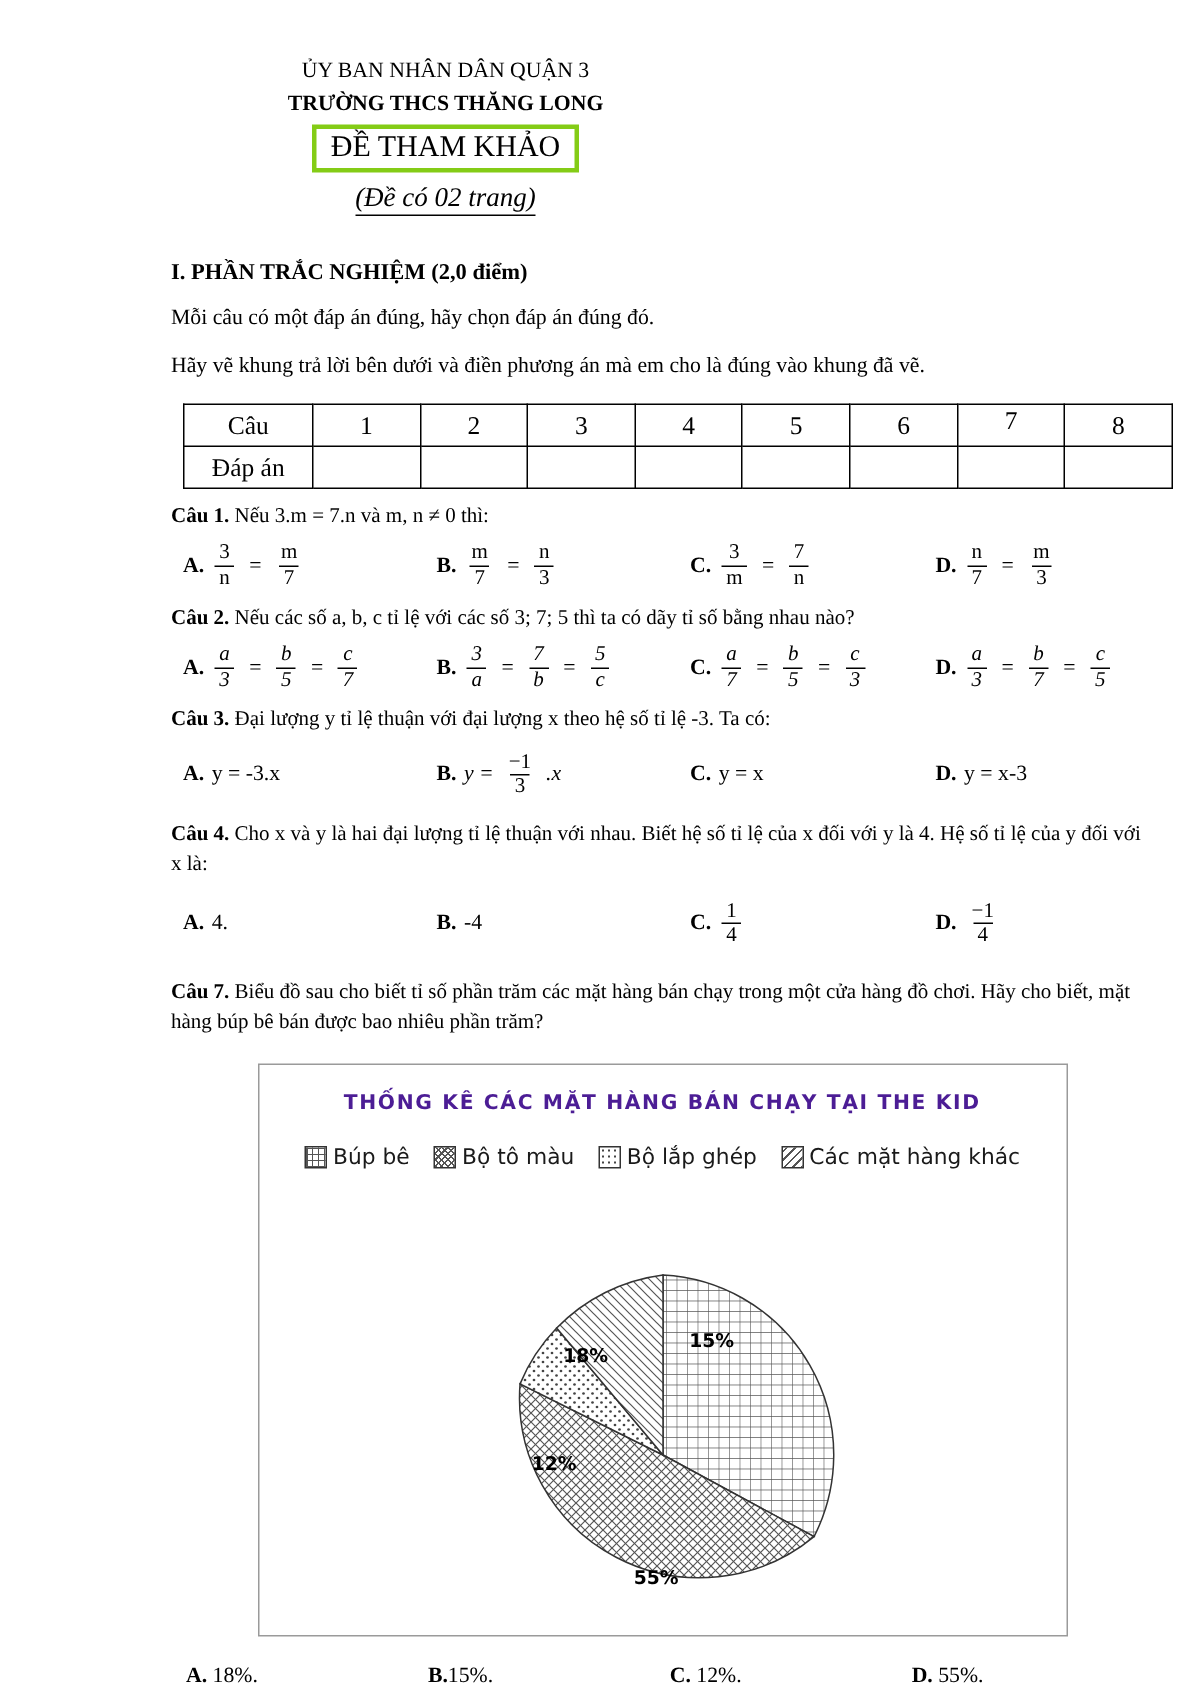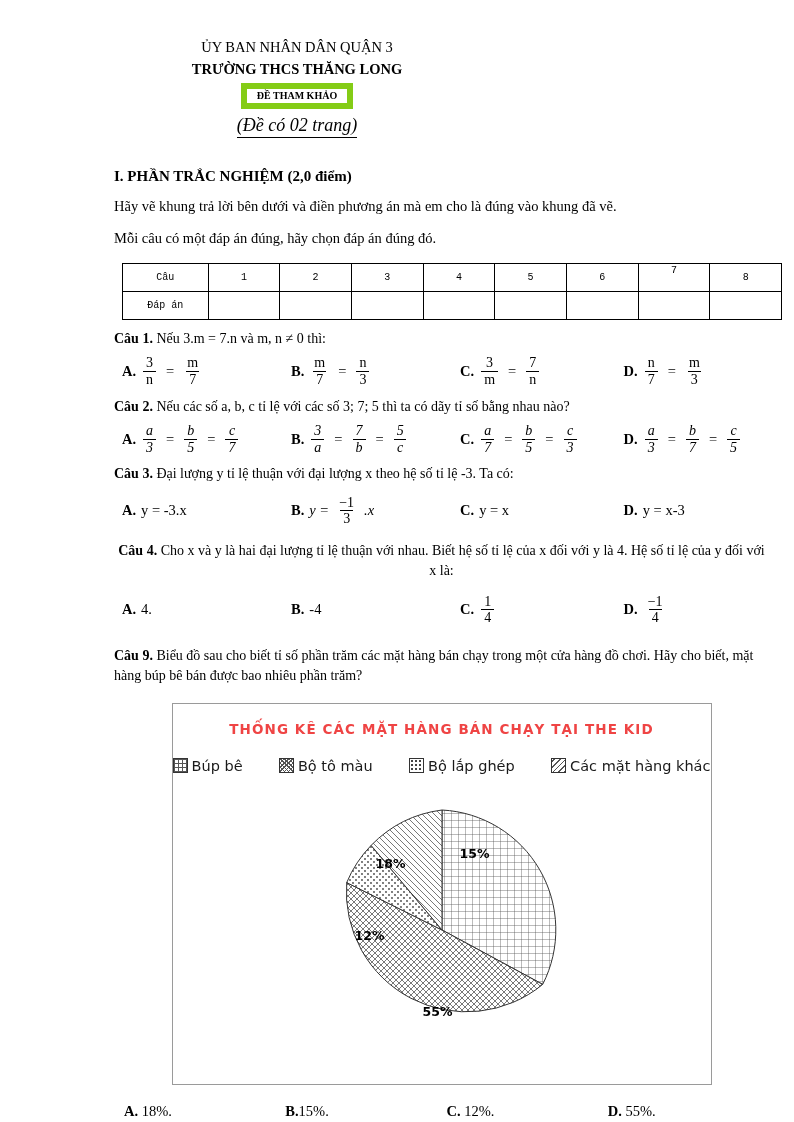--- a/index.html
+++ b/index.html
@@ -40,24 +40,24 @@
     width: 320px;
     text-align: center;
   }
   .hdr-line {
     font-size: 14.5px;
     line-height: 1.52;
   }
   .bold { font-weight: bold; }
   .boxed {
     display: inline-block;
-    border: 6px solid #84cc16;
+    border: 3px solid #84cc16;
     padding: 1px 10px 2px 10px;
-    font-weight: bold;
-    font-size: 10px;
+    font-weight: normal;
+    font-size: 20px;
     margin-top: 3px;
   }
   .italic { font-style: italic; }
   .underline-it {
     display: inline-block;
     border-bottom: 1px solid #000;
     padding-bottom: 1px;
   }
   .hdr-sub {
     font-size: 18px;
@@ -74,22 +74,21 @@
     font-size: 14.5px;
     margin-top: 11px;
     line-height: 1.45;
   }
 
   table.answer-grid {
     border-collapse: collapse;
     margin-top: 14px;
     margin-left: 8px;
     width: 660px;
-    font-size: 10px;
-    font-family: Liberation Mono, monospace;
+    font-size: 17px;
   }
   table.answer-grid td {
     border: 1px solid #000;
     height: 25px;
     text-align: center;
     vertical-align: middle;
   }
   table.answer-grid td.label { width: 86px; }
   table.answer-grid td.num { width: 72px; }
   .ag-7 { vertical-align: top !important; padding-top: 1px; }
@@ -144,26 +143,26 @@
     position: relative;
     box-sizing: border-box;
   }
   .chart-title {
     text-align: center;
     font-family: "DejaVu Sans", sans-serif;
     font-size: 13.5px;
     font-weight: bold;
     letter-spacing: 1.1px;
     margin-top: 17px;
-    color: #ef4444;
+    color: #4c1d95;
   }
   .legend {
     display: flex;
     flex-direction: row;
-    justify-content: space-between;
+    justify-content: center;
     align-items: center;
     gap: 16px;
     margin-top: 21px;
     font-family: "DejaVu Sans", sans-serif;
     font-size: 14.5px;
     color: #1a1a1a;
   }
   .legend-item {
     display: flex;
     flex-direction: row;
@@ -172,21 +171,21 @@
   }
   .swatch {
     width: 13px;
     height: 13px;
     border: 1px solid #333;
     display: inline-block;
   }
   .pie-wrap {
     position: absolute;
     left: 50%;
-    top: 102px;
+    top: 136px;
     transform: translateX(-50%);
     width: 248px;
     height: 248px;
   }
   .pie-label {
     position: absolute;
     font-family: "DejaVu Sans", sans-serif;
     font-size: 12.5px;
     font-weight: bold;
     color: #000;
@@ -214,22 +213,22 @@
         <span class="boxed">ĐỀ THAM KHẢO</span>
       </div>
       <div class="hdr-sub italic">
         <span class="underline-it">(Đề có 02 trang)</span>
       </div>
     </div>
 
   </div>
 
   <div class="section-title">I. PHẦN TRẮC NGHIỆM (2,0 điểm)</div>
+  <div class="para">Mỗi câu có một đáp án đúng, hãy chọn đáp án đúng đó.</div>
   <div class="para">Hãy vẽ khung trả lời bên dưới và điền phương án mà em cho là đúng vào khung đã vẽ.</div>
-  <div class="para">Mỗi câu có một đáp án đúng, hãy chọn đáp án đúng đó.</div>
 
   <table class="answer-grid">
     <tbody>
         <tr>
       <td class="label">Câu</td>
       <td class="num">1</td>
       <td class="num">2</td>
       <td class="num">3</td>
       <td class="num">4</td>
       <td class="num">5</td>
@@ -402,21 +401,21 @@
     <div class="choice c3">
       <span class="clab">C.</span>
       <span>y = x</span>
     </div>
     <div class="choice c4">
       <span class="clab">D.</span>
       <span>y = x-3</span>
     </div>
   </div>
 
-  <div class="q-line" style="margin-top:14px;text-align:center;">
+  <div class="q-line" style="margin-top:14px;">
     <span class="q-num">Câu 4.</span>
     <span>Cho x và y là hai đại lượng tỉ lệ thuận với nhau. Biết hệ số tỉ lệ của x đối với y là 4. Hệ số tỉ lệ của y đối với x là:</span>
   </div>
   <div class="choices" style="margin-top:12px;">
     <div class="choice c1">
       <span class="clab">A.</span>
       <span>4.</span>
     </div>
     <div class="choice c2">
       <span class="clab">B.</span>
@@ -432,21 +431,21 @@
     <div class="choice c4">
       <span class="clab">D.</span>
       <span class="frac">
           <span class="top">−1</span>
           <span class="bot">4</span>
         </span>
     </div>
   </div>
 
   <div class="q-line" style="margin-top:20px;">
-    <span class="q-num">Câu 9.</span>
+    <span class="q-num">Câu 7.</span>
     <span>Biểu đồ sau cho biết tỉ số phần trăm các mặt hàng bán chạy trong một cửa hàng đồ chơi. Hãy cho biết, mặt hàng búp bê bán được bao nhiêu phần trăm?</span>
   </div>
 
   <div class="chart-box">
     <div class="chart-title">THỐNG KÊ CÁC MẶT HÀNG BÁN CHẠY TẠI THE KID</div>
 
     <div class="legend">
       <div class="legend-item">
         <span class="swatch" style="background:
           repeating-linear-gradient(0deg,#555 0 1px,transparent 1px 4px),

